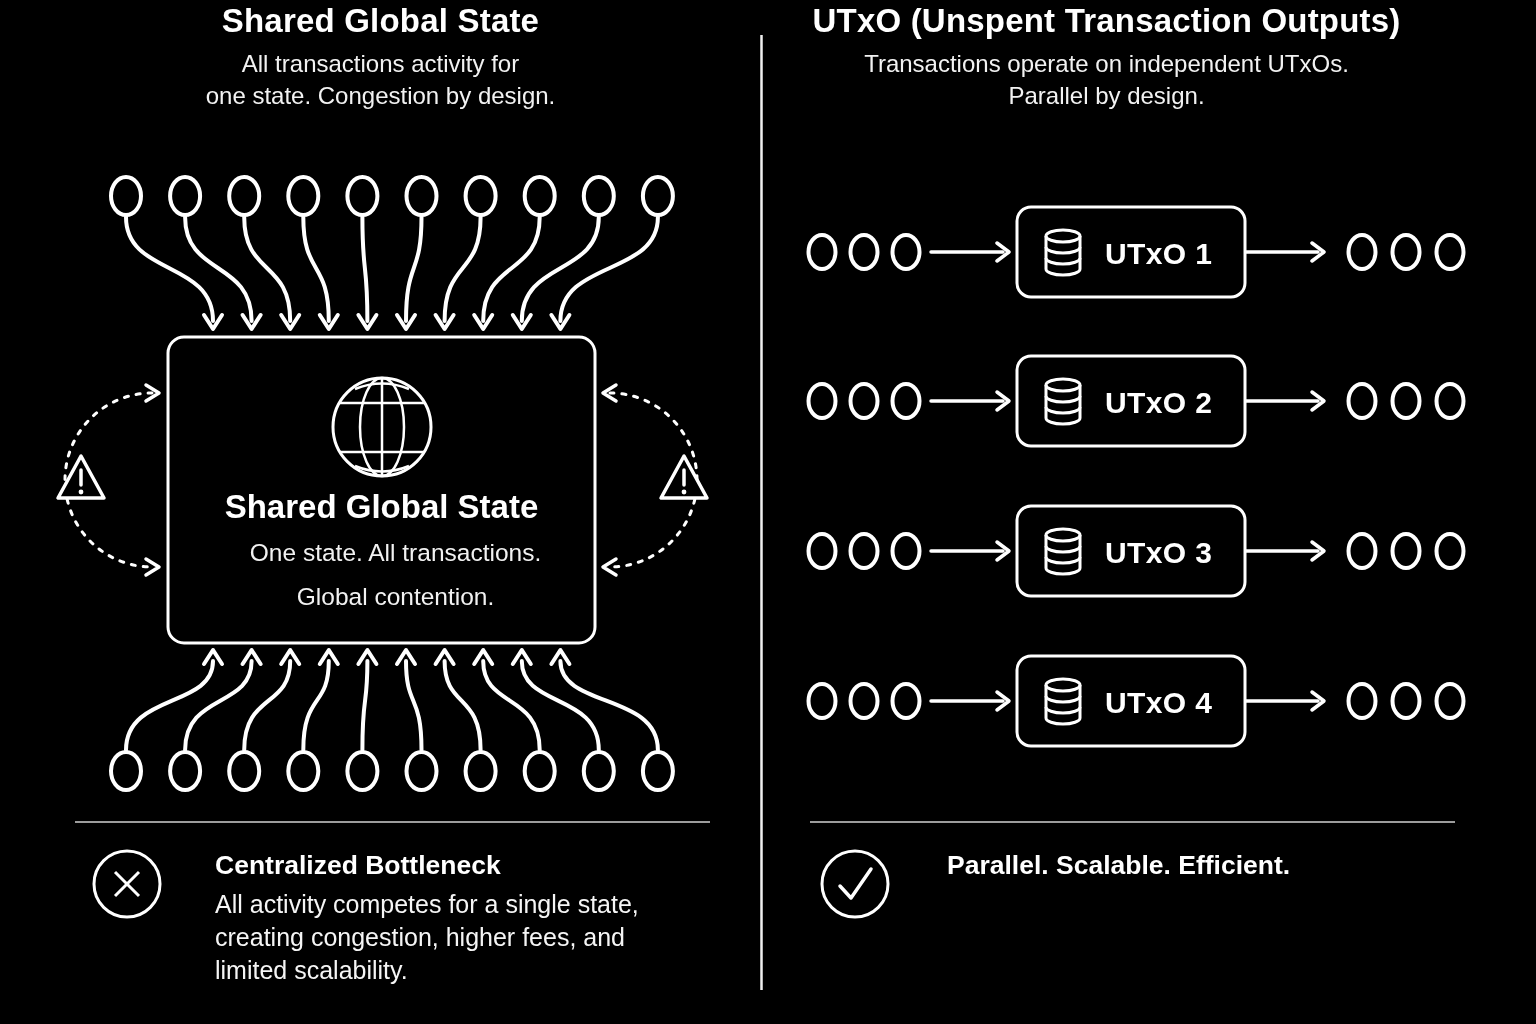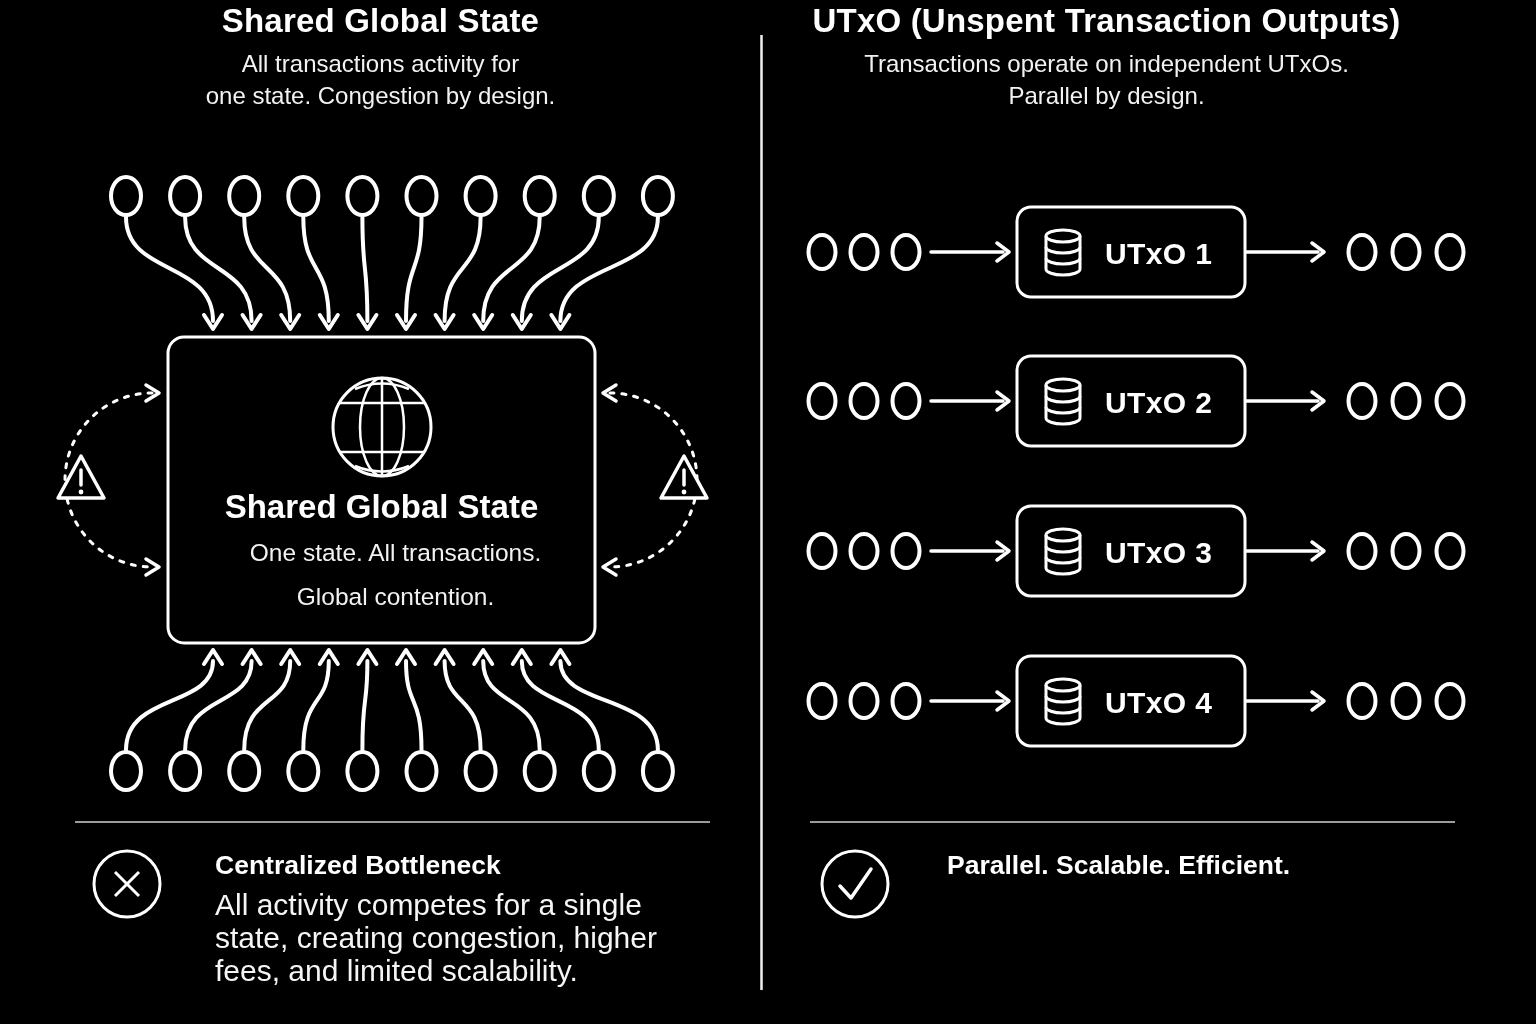--- a/index.html
+++ b/index.html
@@ -30,21 +30,21 @@
 
   .box-text{position:absolute;left:168px;top:487px;width:427px;text-align:center;}
   .box-text h2{margin:0;font-size:33px;font-weight:700;line-height:40px;color:#fff;}
   .box-text p{margin:10px 0 0 0;font-size:24.5px;line-height:32px;color:#f2f2f2;padding-left:28px;}
   .box-text p + p{margin-top:12px;}
 
   .footer{position:absolute;top:849px;}
   .footer-left{left:183px;width:470px;margin-left:32px;}
   .footer-right{left:911px;width:515px;margin-left:36px;}
   .footer h3{margin:0 0 7px 0;font-size:26.5px;font-weight:700;line-height:32px;color:#fff;}
-  .footer p{margin:0;font-size:30px;line-height:33px;color:#f5f5f5;}
+  .footer p{margin:0;font-size:25px;line-height:33px;color:#f5f5f5;}
 </style>
 </head>
 <body>
 
 <div id="canvas">
 
   <svg id="art" viewBox="0 0 1536 1024">
 
     <line class="vdiv" x1="761.5" y1="35" x2="761.5" y2="990"></line>
 

